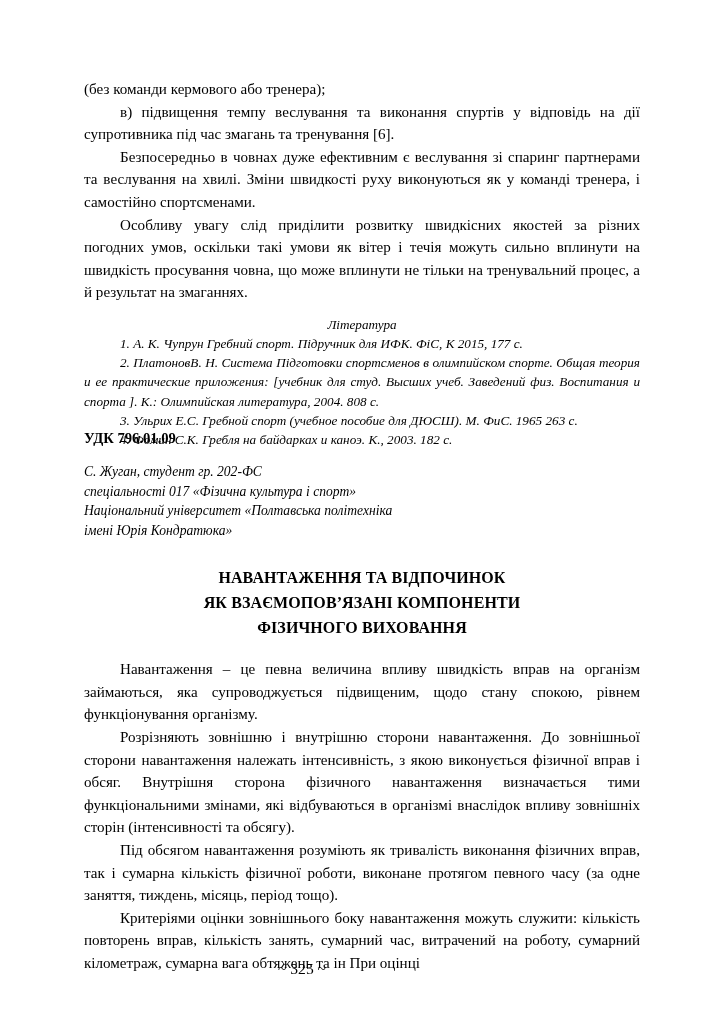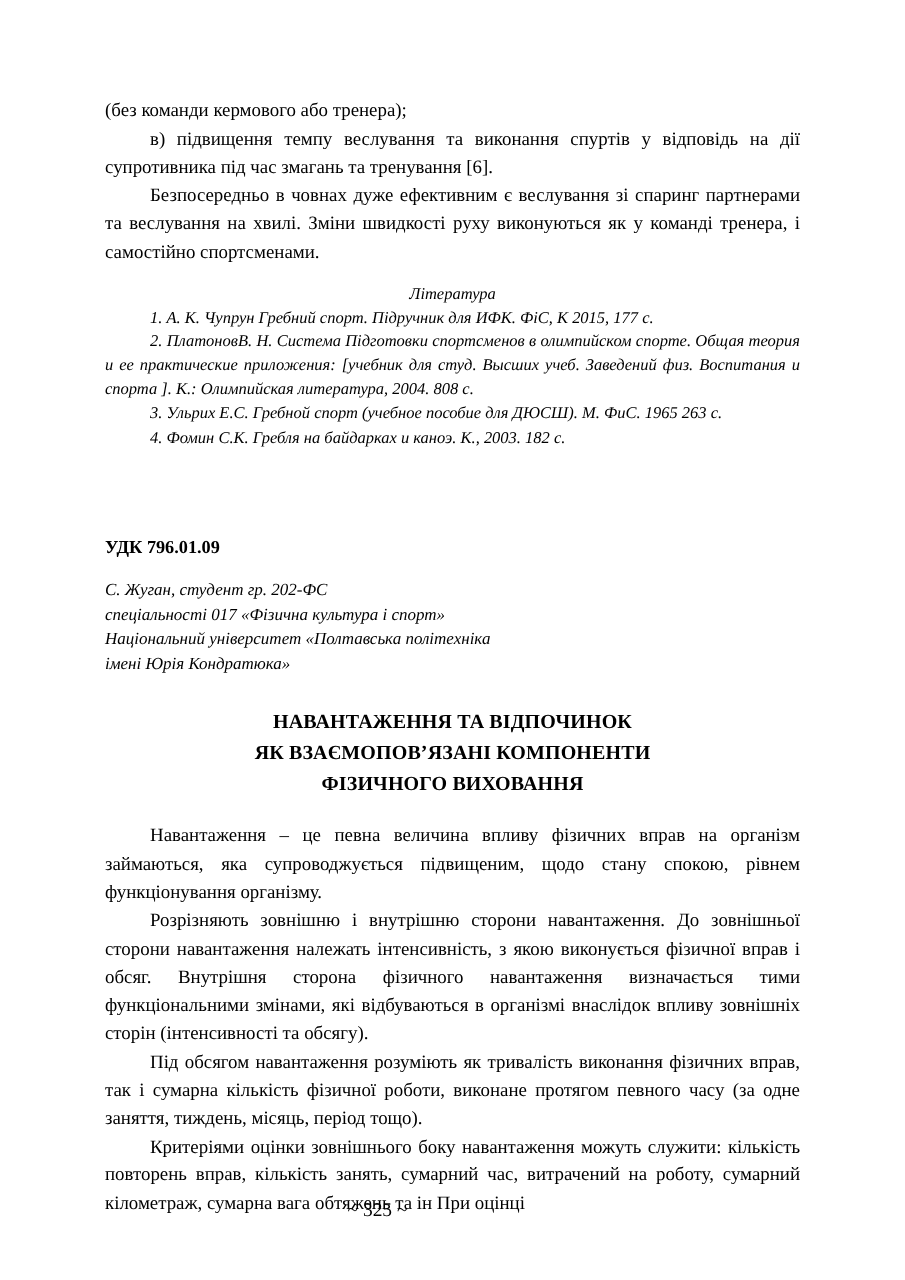--- a/index.html
+++ b/index.html
@@ -130,20 +130,21 @@
 </head>
 <body>
 
 <div class="page">
 
   <div class="col" id="section-prev">
 
     <p class="body noindent">(без команди кермового або тренера);</p>
     <p class="body">в) підвищення темпу веслування та виконання спуртів у відповідь на дії супротивника під час змагань та тренування [6].</p>
     <p class="body">Безпосередньо в човнах дуже ефективним є веслування зі спаринг партнерами та веслування на хвилі. Зміни швидкості руху виконуються як у команді тренера, і самостійно спортсменами.</p>
+    <p class="body">Особливу увагу слід приділити розвитку швидкісних якостей за різних погодних умов, оскільки такі умови як вітер і течія можуть сильно вплинути на швидкість просування човна, що може вплинути не тільки на тренувальний процес, а й результат на змаганнях.</p>
 
     <div class="refs">
       <p class="refs-heading">Література</p>
       <p class="ref-item">1. А. К. Чупрун Гребний спорт. Підручник для ИФК. ФіС, К 2015, 177 с.</p>
       <p class="ref-item">2. ПлатоновВ. Н. Система Підготовки спортсменов в олимпийском спорте. Общая теория и ее практические приложения: [учебник для студ. Высших учеб. Заведений физ. Воспитания и спорта ]. К.: Олимпийская литература, 2004. 808 с.</p>
       <p class="ref-item">3.  Ульрих Е.С. Гребной спорт (учебное пособие для ДЮСШ). М. ФиС. 1965 263 с.</p>
       <p class="ref-item">4.  Фомин С.К. Гребля на байдарках и каноэ. К., 2003. 182 с.</p>
     </div>
   </div>
 
@@ -158,21 +159,21 @@
       <p class="author-line">імені Юрія Кондратюка»</p>
     </div>
 
     <h1 class="article-title">
       <span class="tline">НАВАНТАЖЕННЯ ТА ВІДПОЧИНОК</span>
       <span class="tline">ЯК ВЗАЄМОПОВ’ЯЗАНІ КОМПОНЕНТИ</span>
       <span class="tline">ФІЗИЧНОГО ВИХОВАННЯ</span>
     </h1>
 
     <div class="article-body">
-      <p class="body">Навантаження – це певна величина впливу фізичних вправ на організм займаються, яка супроводжується підвищеним, щодо стану спокою, рівнем функціонування організму.</p>
+      <p class="body">Навантаження – це певна величина впливу швидкість вправ на організм займаються, яка супроводжується підвищеним, щодо стану спокою, рівнем функціонування організму.</p>
       <p class="body">Розрізняють зовнішню і внутрішню сторони навантаження. До зовнішньої сторони навантаження належать інтенсивність, з якою виконується фізичної вправ і обсяг. Внутрішня сторона фізичного навантаження визначається тими функціональними змінами, які відбуваються в організмі внаслідок впливу зовнішніх сторін (інтенсивності та обсягу).</p>
       <p class="body">Під обсягом навантаження розуміють як тривалість виконання фізичних вправ, так і сумарна кількість фізичної роботи, виконане протягом певного часу (за одне заняття, тиждень, місяць, період тощо).</p>
       <p class="body">Критеріями оцінки зовнішнього боку навантаження можуть служити: кількість повторень вправ, кількість занять, сумарний час, витрачений на роботу, сумарний кілометраж, сумарна вага обтяжень та ін При оцінці</p>
     </div>
   </div>
 
   <div class="footer">~ 325 ~</div>
 
 </div>
 

